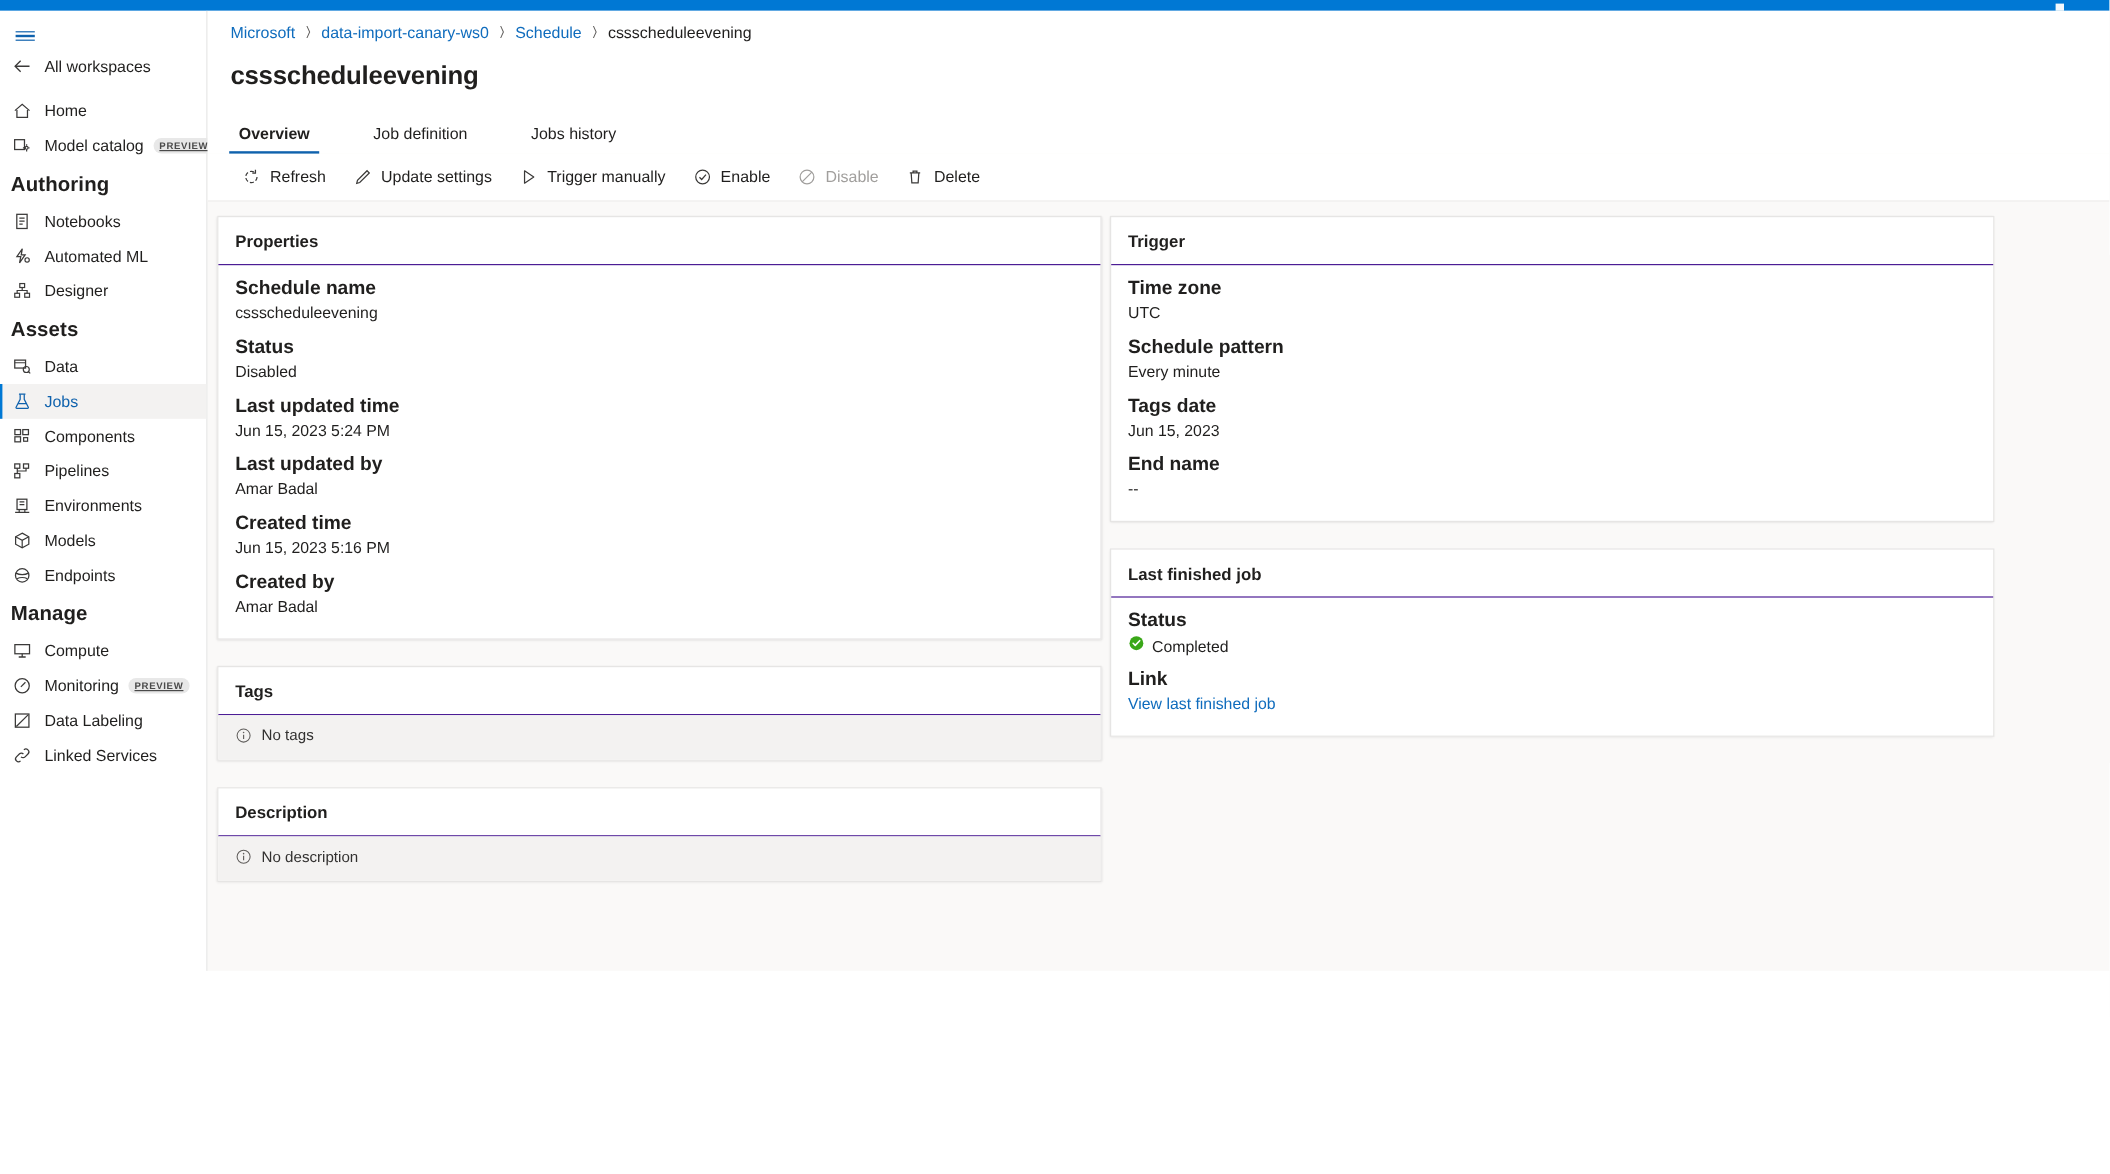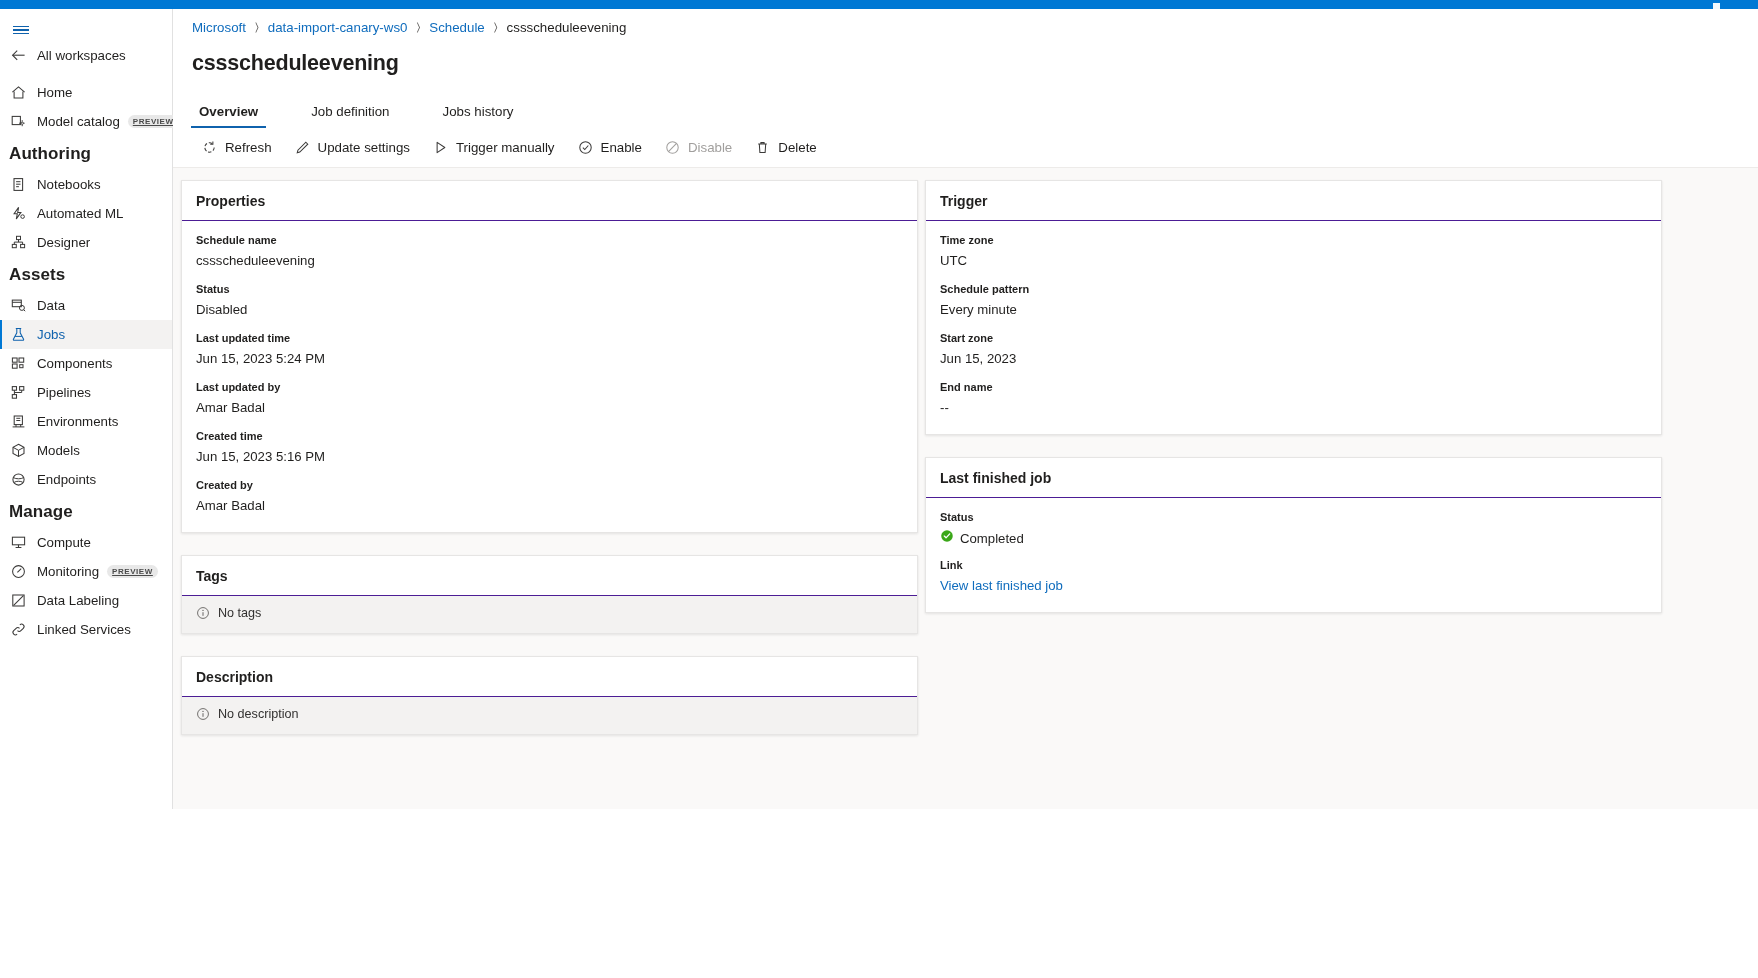--- a/index.html
+++ b/index.html
@@ -124,21 +124,21 @@
     margin-bottom: 22px;
   }
   .card-head {
     font-size: 14px; font-weight: 700; color: #201f1e;
     padding: 12px 14px 11px; border-bottom: 1px solid #4c1d95;
   }
   .card-body { padding: 10px 14px 14px; }
   .field { margin-bottom: 9px; }
   .field:last-child { margin-bottom: 2px; }
   .field .k {
-    font-size: 11px; font-weight: 700; color: #201f1e; line-height: 19px;
+    font-size: 16px; font-weight: 700; color: #201f1e; line-height: 19px;
   }
   .field .v {
     font-size: 13.2px; color: #201f1e; line-height: 20px; margin-top: 1px;
   }
   .field .v.link { color: #0f6cbd; cursor: pointer; }
   .status-line { display: flex; align-items: center; gap: 6px; margin-top: 2px; }
   .status-line .txt { font-size: 13.2px; color: #201f1e; }
 
   .empty-row {
     display: flex; gap: 8px; background: #f3f2f1;
@@ -497,21 +497,21 @@
           <div class="card-body">
             <div class="field">
               <div class="k">Time zone</div>
               <div class="v">UTC</div>
             </div>
             <div class="field">
               <div class="k">Schedule pattern</div>
               <div class="v">Every minute</div>
             </div>
             <div class="field">
-              <div class="k">Start zone</div>
+              <div class="k">Tags date</div>
               <div class="v">Jun 15, 2023</div>
             </div>
             <div class="field">
               <div class="k">End name</div>
               <div class="v">--</div>
             </div>
           </div>
         </div>
 
         <div class="card">

